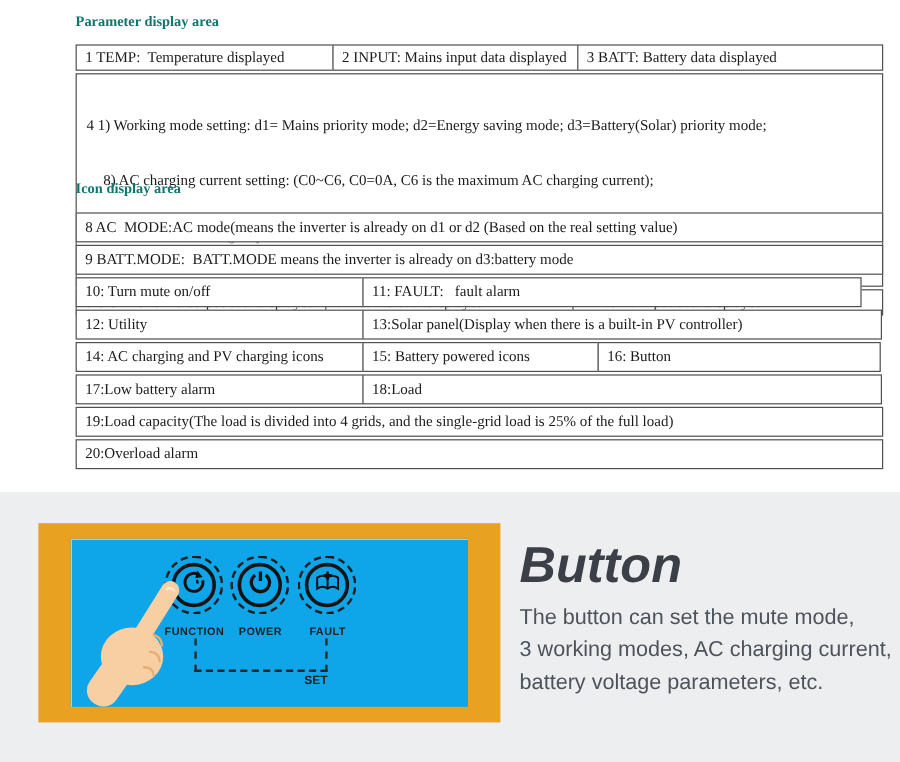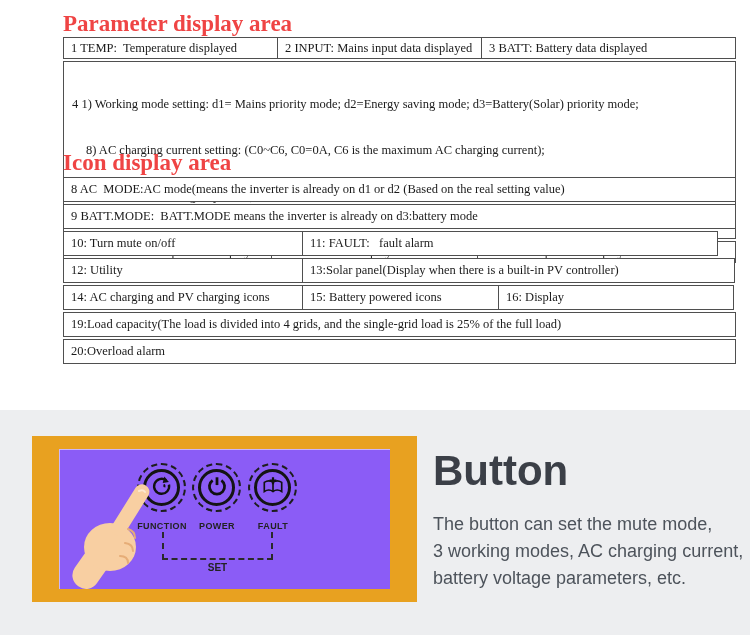--- a/index.html
+++ b/index.html
@@ -1,21 +1,21 @@
 <!DOCTYPE html>
 <html><head>
 <meta charset="utf-8">
 <style>
   * { margin: 0; padding: 0; box-sizing: border-box; }
   html, body { width: 750px; height: 635px; }
   body { background: #ffffff; font-family: "Liberation Serif", serif; }
   .page { position: relative; width: 750px; height: 635px; overflow: hidden; background: #ffffff; }
 
   
-  .sec-title { position: absolute; left: 63px; font-weight: bold; font-size: 23px; color: #ef4444; font-family: "Liberation Serif", serif; }
+  .sec-title { position: absolute; left: 63px; font-weight: bold; font-size: 12px; color: #0f766e; font-family: "Liberation Serif", serif; }
   .tbl { position: absolute; left: 63px; width: 673px; }
   .trow { display: flex; }
   .trow + .trow { margin-top: 2px; }
   .cell {
     border: 1px solid #4f4f4f;
     background: #ffffff;
     display: flex; align-items: center;
     font-size: 12.5px; color: #1a1a1a;
     padding: 2px 7px;
     white-space: pre;
@@ -25,37 +25,37 @@
   .h22 { height: 22px; }
   .h25 { height: 25px; }
   .multiline { display: block; padding: 4px 8px; }
   .multiline .ln { line-height: 16px; white-space: pre; }
   .multiline .indent { padding-left: 14px; }
 
   
   .bottom-band { position: absolute; left: 0; top: 410px; width: 750px; height: 225px; background: #edeef0; }
 
   .device-frame { position: absolute; left: 32px; top: 26px; width: 385px; height: 166px; background: #e8a120; }
-  .device-panel { position: absolute; left: 27px; top: 13px; width: 331px; height: 140px; background: #8b5cf6;
+  .device-panel { position: absolute; left: 27px; top: 13px; width: 331px; height: 140px; background: #0ea5e9;
                   box-shadow: inset 1px 1px 0 rgba(255,255,255,.55); }
 
   .dashed-ring { position: absolute; width: 49px; height: 49px; border: 2px dashed #1d1d1d; border-radius: 50%; }
   .solid-ring  { position: absolute; width: 37px; height: 37px; border: 3px solid #141414; border-radius: 50%;
                  display: flex; align-items: center; justify-content: center; background: transparent; }
   .btn-label { position: absolute; width: 70px; text-align: center; top: 72px;
                font-family: "Liberation Sans", sans-serif; font-weight: bold; font-size: 9px;
                letter-spacing: .4px; color: #222; }
   .set-bracket { position: absolute; left: 103px; top: 83px; width: 111px; height: 28px;
                  border-left: 2px dashed #2a2a2a; border-right: 2px dashed #2a2a2a; border-bottom: 2px dashed #2a2a2a; }
-  .set-label { position: absolute; left: 103px; top: 113px; width: 111px; text-align: center;
+  .set-label { position: absolute; left: 103px; top: 113px; width: 111px; text-align: right;
                font-family: "Liberation Sans", sans-serif; font-weight: bold; font-size: 10px; color: #222; }
   .hand { position: absolute; left: 8px; top: 26px; z-index: 5; }
 
   .btn-copy { position: absolute; left: 433px; top: 38px; width: 300px; font-family: "Liberation Sans", sans-serif; }
-  .btn-copy h2 { font-size: 42px; line-height: 46px; font-weight: bold; color: #3b3f47; margin-bottom: 17px; }
+  .btn-copy h2 { font-size: 42px; line-height: 46px; font-weight: bold; color: #3b3f47; margin-bottom: 7px; font-style: italic; }
   .btn-copy .descline { font-size: 18px; line-height: 27px; color: #4d535b; white-space: pre; }
 
   svg .stroke { stroke: #111; fill: none; }
 </style>
 </head>
 <body>
 
 <div class="page">
 
   <div class="sec-title" style="top:11px;">Parameter display area</div>
@@ -93,21 +93,25 @@
       <div class="cell h25" style="width:240px;">10: Turn mute on/off</div>
       <div class="cell h25" style="width:416px;">11: FAULT:   fault alarm</div>
     </div>
     <div class="trow">
       <div class="cell h25" style="width:240px;">12: Utility</div>
       <div class="cell h25" style="width:433px;">13:Solar panel(Display when there is a built-in PV controller)</div>
     </div>
     <div class="trow">
       <div class="cell h25" style="width:240px;">14: AC charging and PV charging icons</div>
       <div class="cell h25" style="width:197px;">15: Battery powered icons</div>
-      <div class="cell h25" style="width:236px;">16: Display</div>
+      <div class="cell h25" style="width:236px;">16: Button</div>
+    </div>
+    <div class="trow">
+      <div class="cell h25" style="width:240px;">17:Low battery alarm</div>
+      <div class="cell h25" style="width:433px;">18:Load</div>
     </div>
     <div class="trow">
       <div class="cell h25" style="width:673px;">19:Load capacity(The load is divided into 4 grids, and the single-grid load is 25% of the full load)</div>
     </div>
     <div class="trow">
       <div class="cell h25" style="width:673px;">20:Overload alarm</div>
     </div>
   </div>
 
   <div class="bottom-band">

